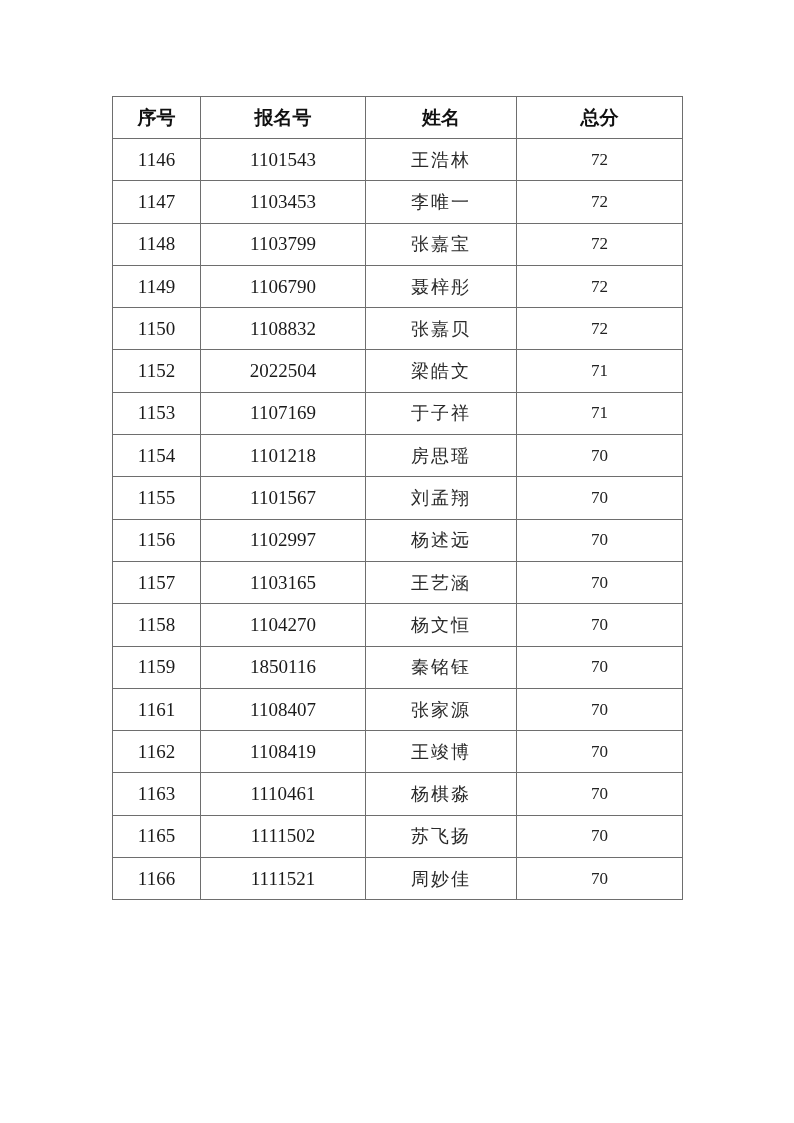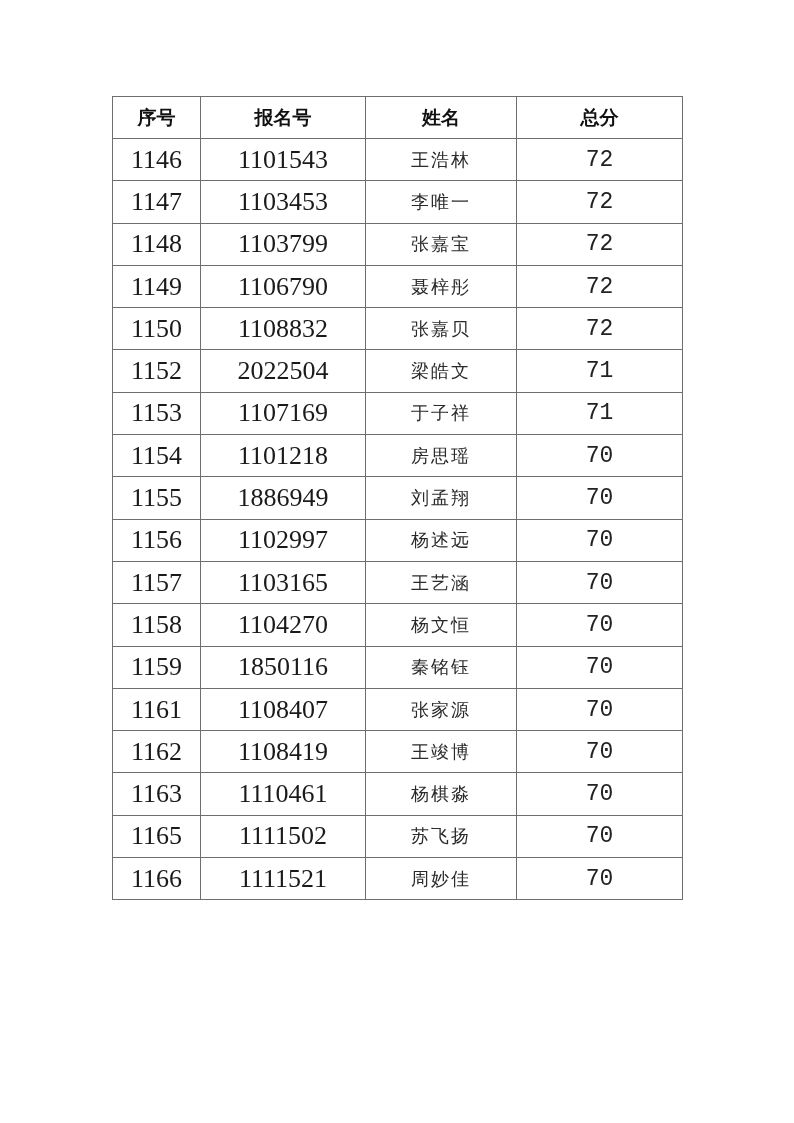--- a/index.html
+++ b/index.html
@@ -41,31 +41,31 @@
       font-size: 19px;
       color: #111111;
     }
     table.scores td {
       height: 41.3px;
       font-family: "DejaVu Serif", "Liberation Serif", serif;
       font-size: 18px;
     }
     table.scores td.num {
       font-family: "Liberation Serif", "DejaVu Serif", serif;
-      font-size: 26px;
+      font-size: 19px;
     }
     table.scores td.name {
       font-family: Liberation Mono, monospace;
       font-size: 18px;
       letter-spacing: 2px;
       color: #2a2a2a;
     }
     table.scores td.score {
-      font-family: Liberation Mono, monospace;
-      font-size: 23px;
+      font-family: Liberation Serif, serif;
+      font-size: 17px;
       color: #222222;
     }
     col.c1 { width: 88px; }
     col.c2 { width: 165px; }
     col.c3 { width: 151px; }
     col.c4 { width: 166px; }
   </style>
 </head>
 <body>
 
@@ -129,21 +129,21 @@
           <td class="score">71</td>
         </tr>
         <tr>
           <td class="num">1154</td>
           <td class="num">1101218</td>
           <td class="name">房思瑶</td>
           <td class="score">70</td>
         </tr>
         <tr>
           <td class="num">1155</td>
-          <td class="num">1886949</td>
+          <td class="num">1101567</td>
           <td class="name">刘孟翔</td>
           <td class="score">70</td>
         </tr>
         <tr>
           <td class="num">1156</td>
           <td class="num">1102997</td>
           <td class="name">杨述远</td>
           <td class="score">70</td>
         </tr>
         <tr>

